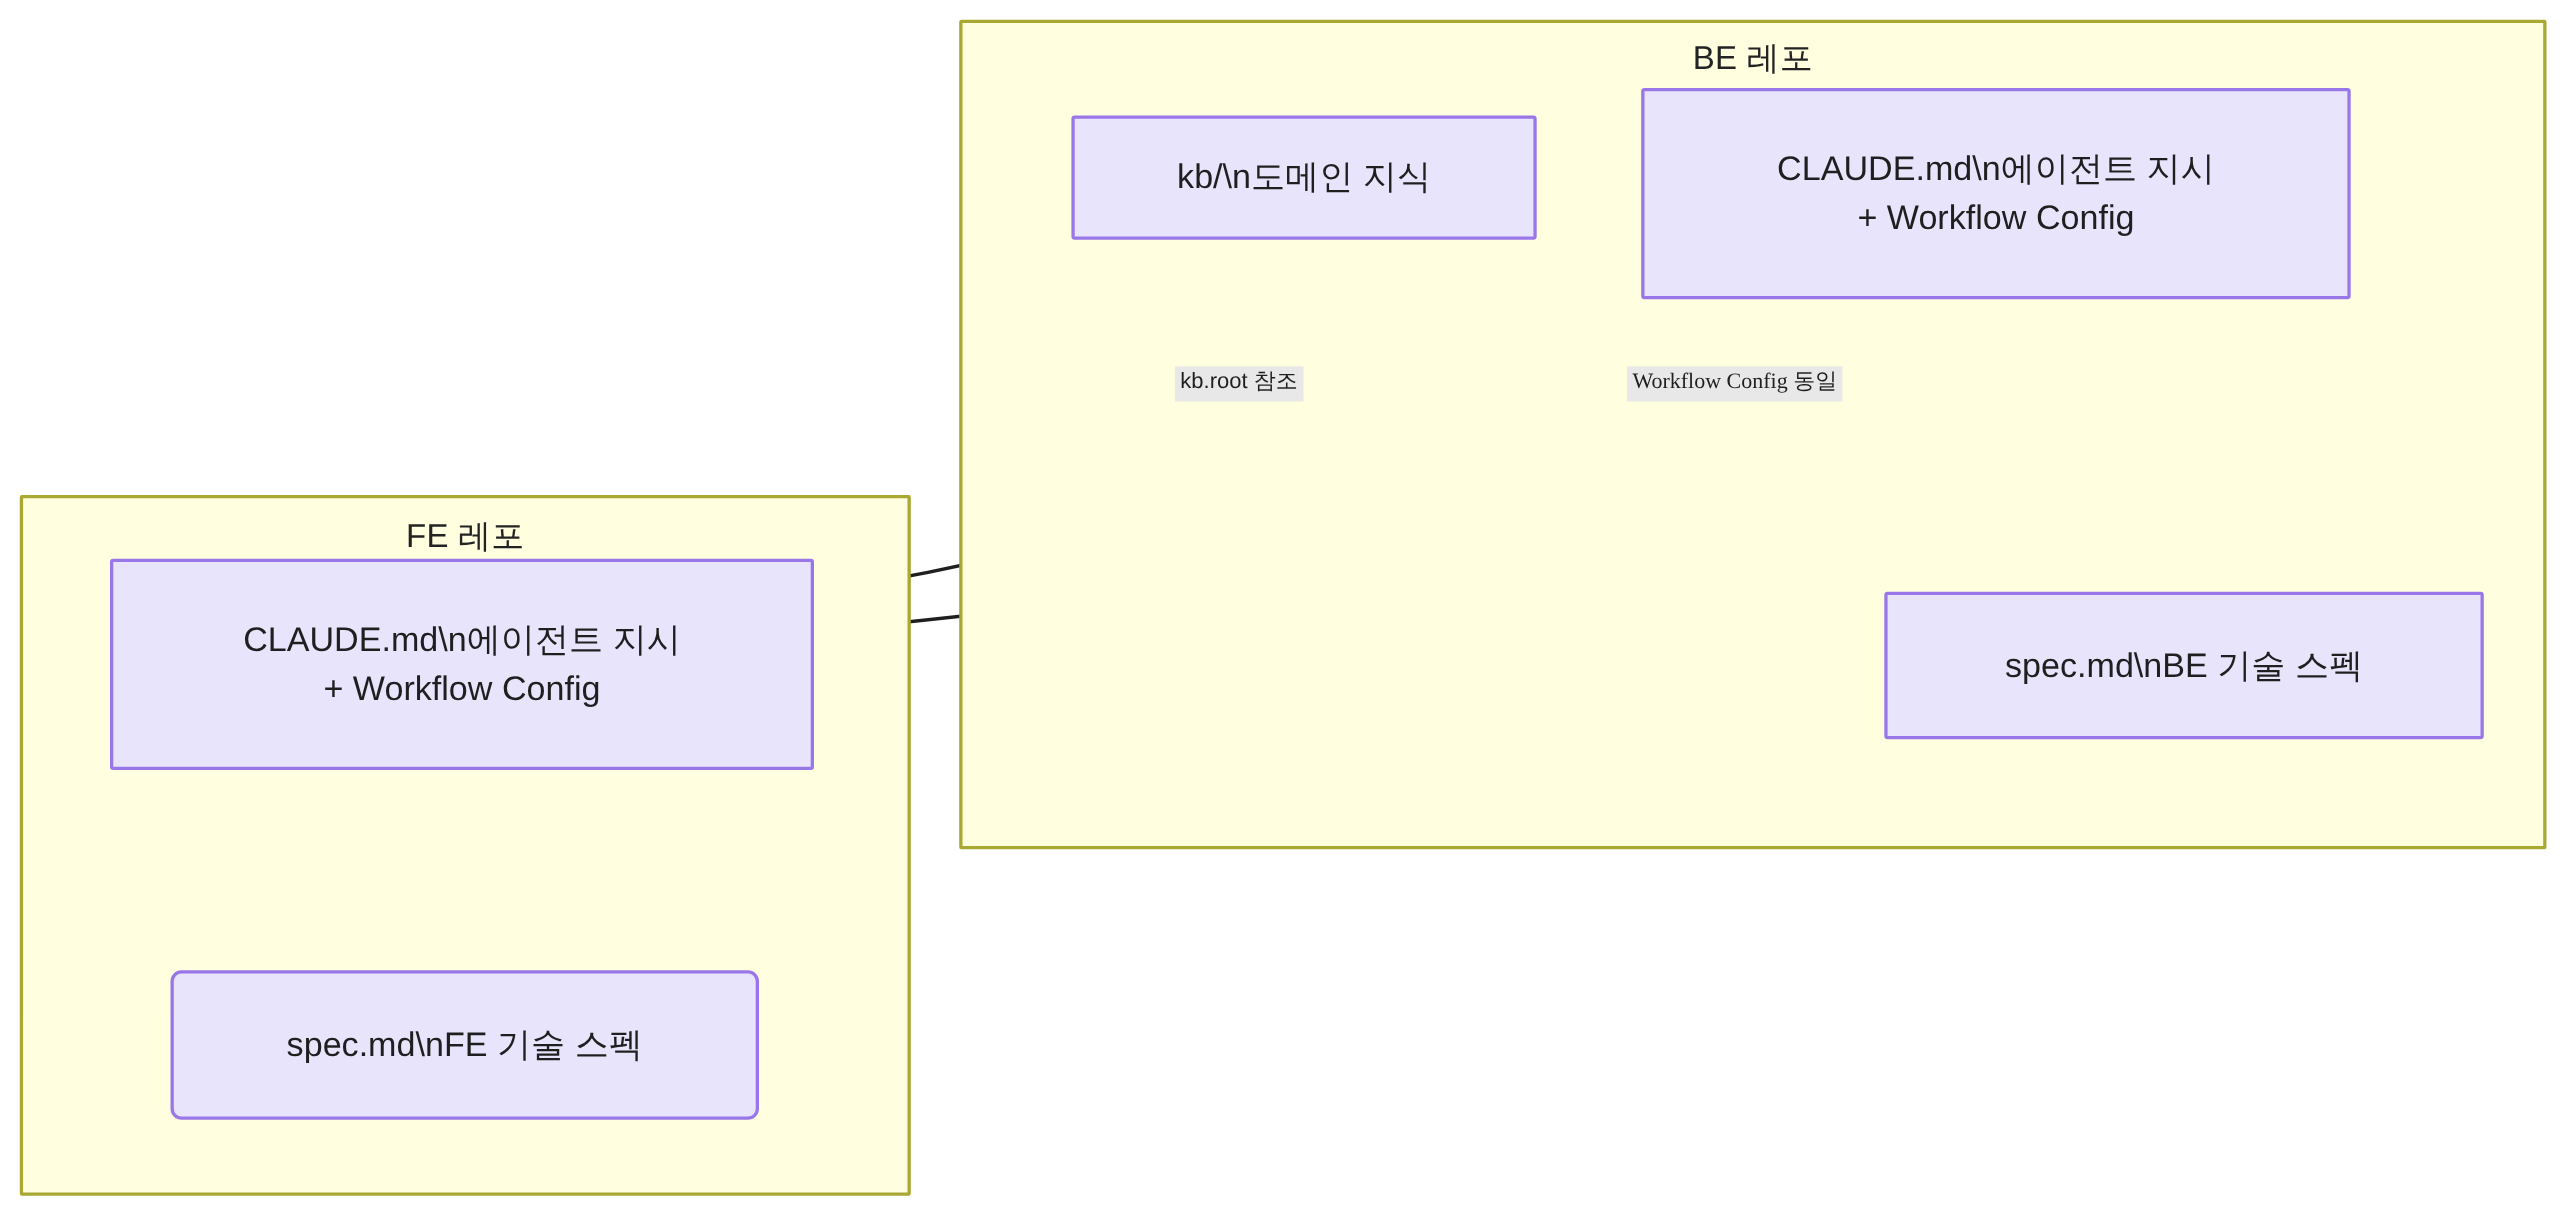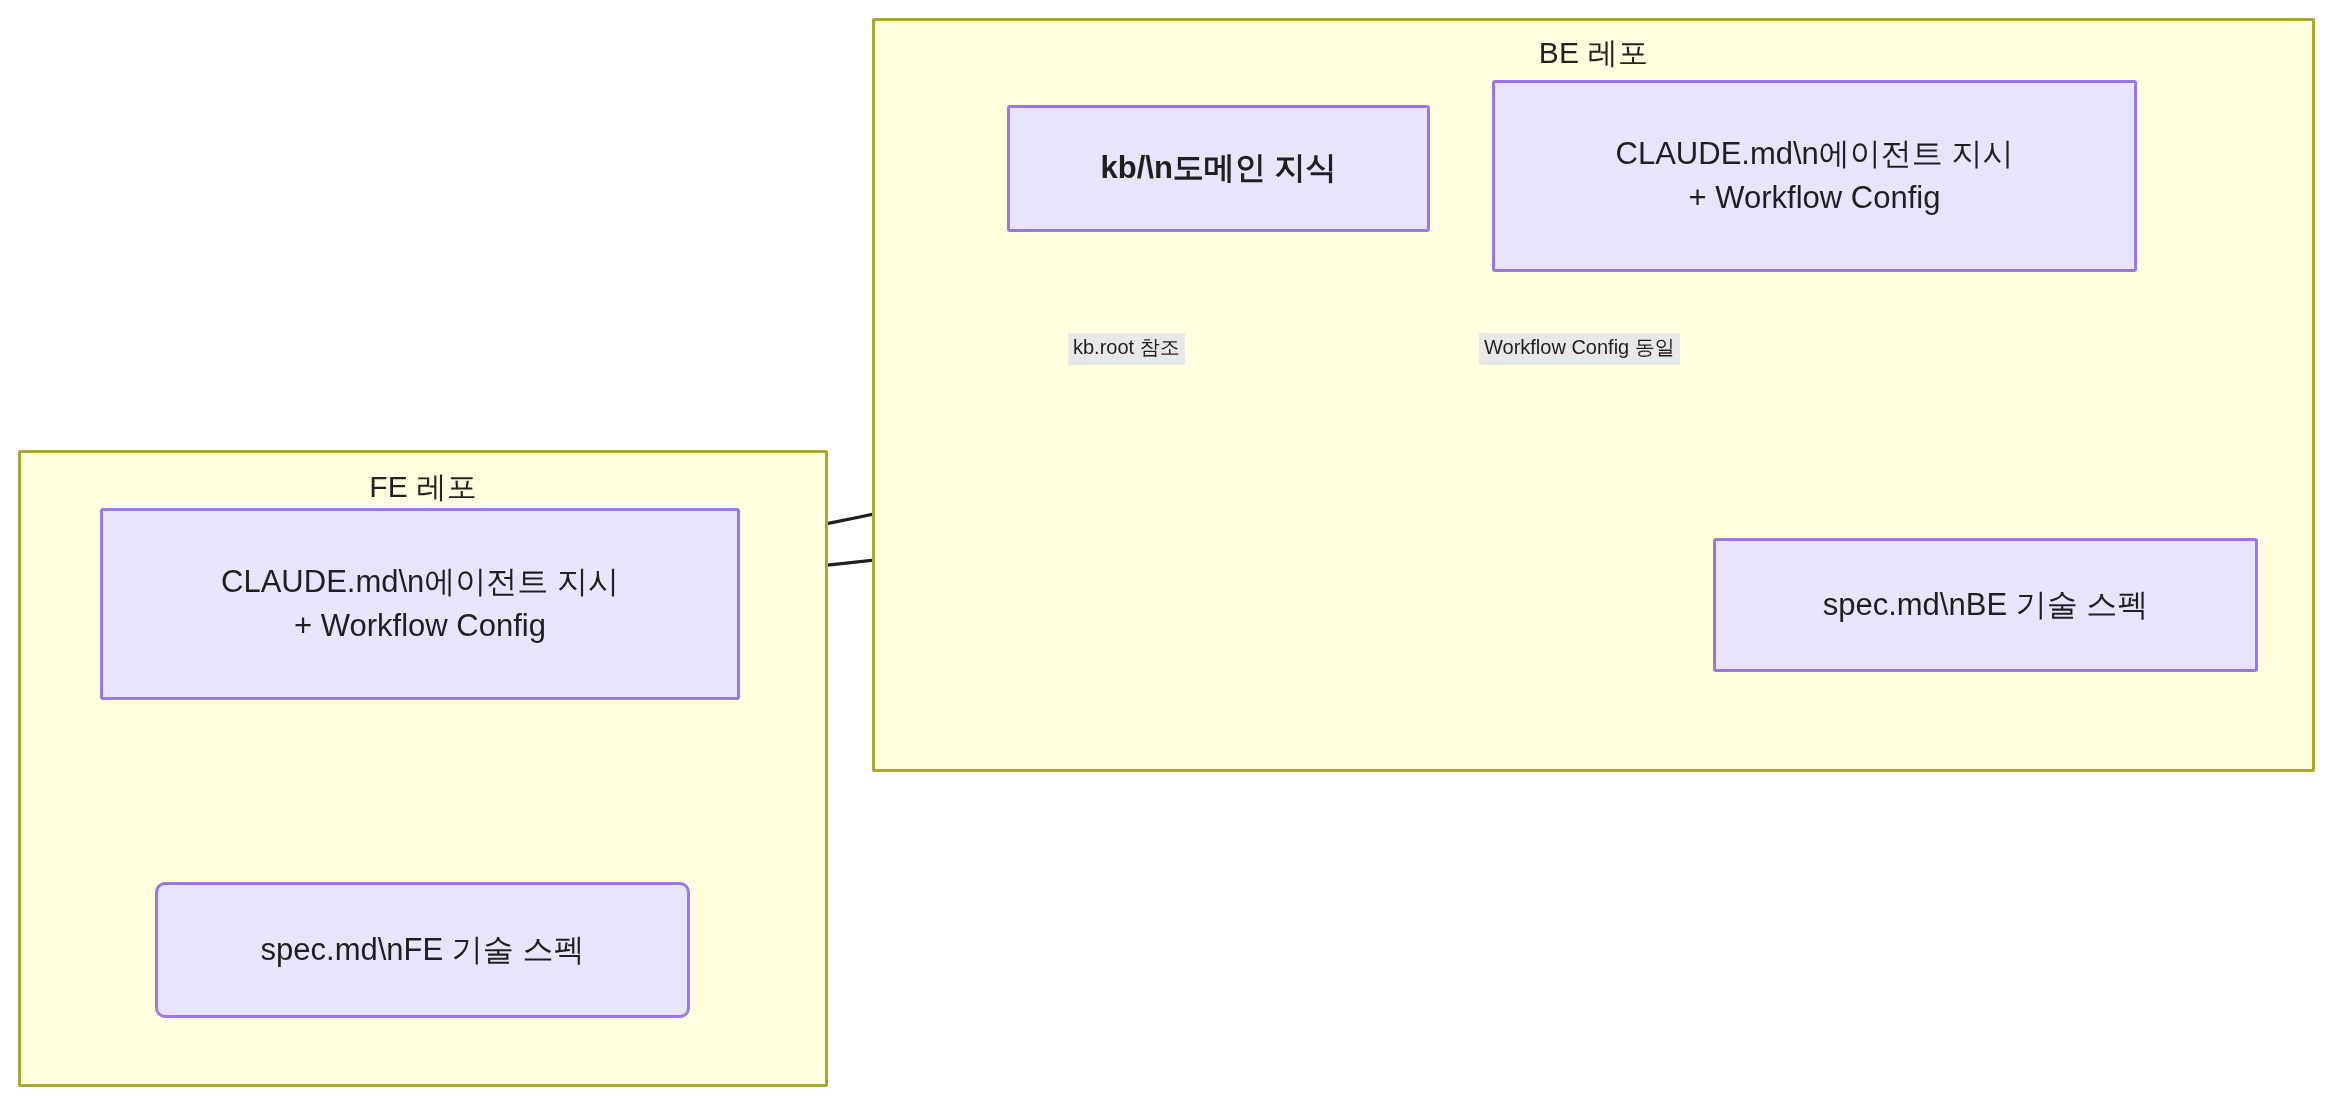--- a/index.html
+++ b/index.html
@@ -100,21 +100,21 @@
   </svg>
 
   <div class="container" style="left:872px; top:18px; width:1443px; height:754px;">
     <div class="container-title" style="top:12px;">BE 레포</div>
   </div>
 
   <div class="container" style="left:18px; top:450px; width:810px; height:637px;">
     <div class="container-title" style="top:14px;">FE 레포</div>
   </div>
 
-  <div class="node" style="left:1007px; top:105px; width:423px; height:127px;font-weight:bold;">
+  <div class="node" style="left:974px; top:105px; width:423px; height:113px;">
     <span class="node-text">kb/\n도메인 지식</span>
   </div>
 
   <div class="node" style="left:1492px; top:80px; width:645px; height:192px;">
     <span class="node-text">CLAUDE.md\n에이전트 지시
 + Workflow Config</span>
   </div>
 
   <div class="node" style="left:1665px; top:538px; width:545px; height:134px;margin-left:48px;">
     <span class="node-text">spec.md\nBE 기술 스펙</span>
@@ -124,15 +124,15 @@
     <span class="node-text">CLAUDE.md\n에이전트 지시
 + Workflow Config</span>
   </div>
 
   <div class="node" style="left:155px; top:882px; width:535px; height:136px;border-radius:10px;">
     <span class="node-text">spec.md\nFE 기술 스펙</span>
   </div>
 
   <div class="edge-label" style="left:1068px; top:333px;">kb.root 참조</div>
 
-  <div class="edge-label" style="left:1479px; top:333px;">Workflow Config 동일</div>
+  <div class="edge-label" style="left:1479px; top:333px;font-family:Liberation Serif, serif;">Workflow Config 동일</div>
 
 </div>
 
 </body></html>

